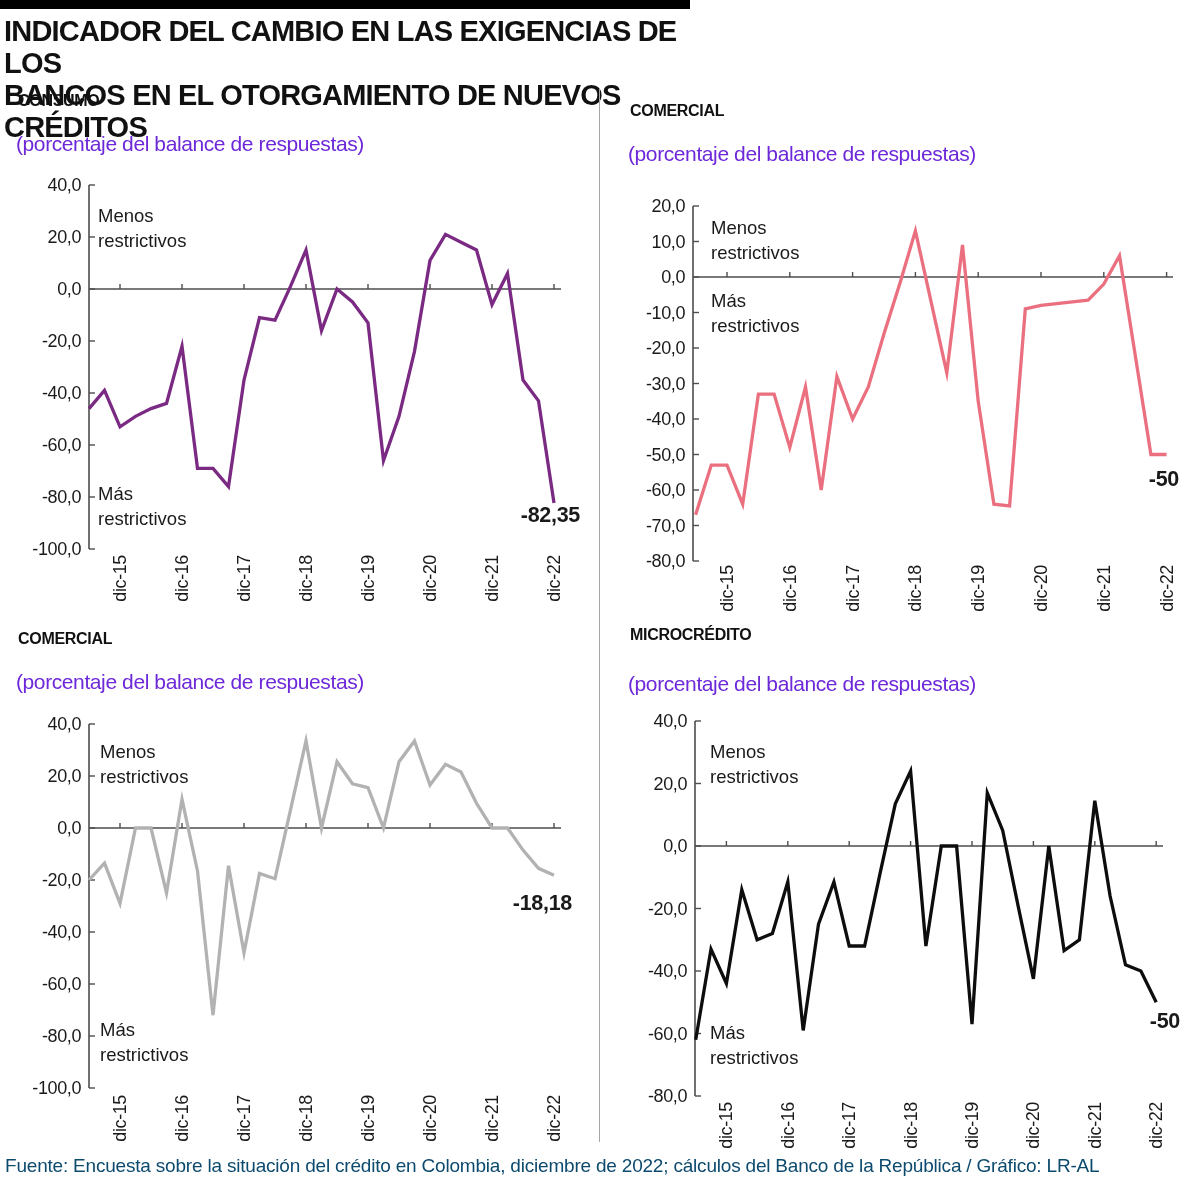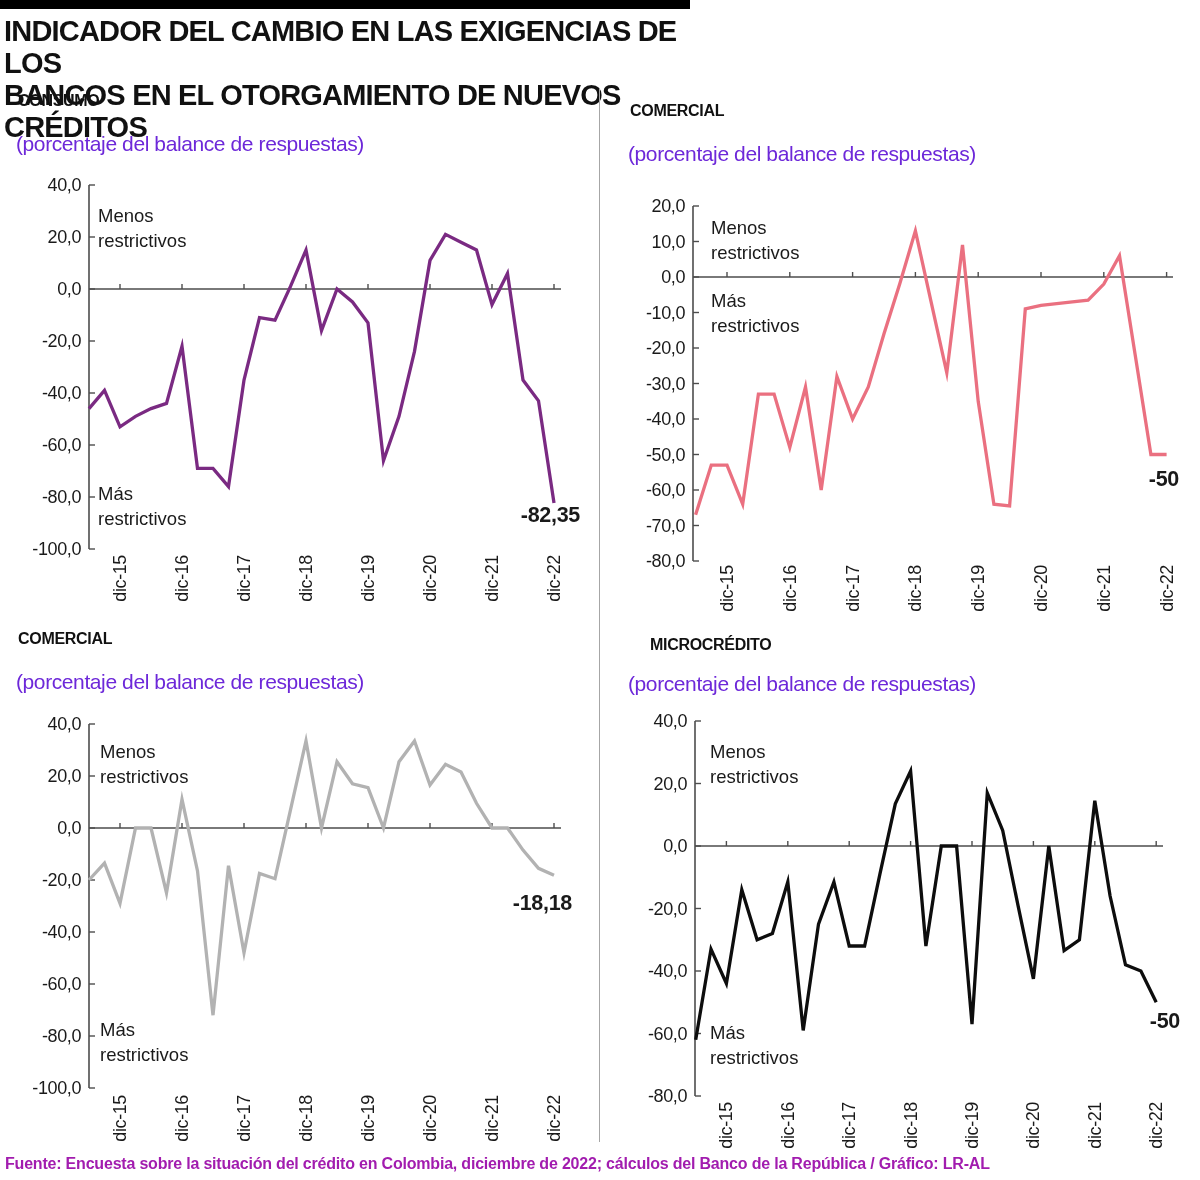--- a/index.html
+++ b/index.html
@@ -17,21 +17,21 @@
   .panel{position:absolute;width:600px;height:535px;}
   #panel-consumo{left:0;top:85px;}
   #panel-comercial{left:600px;top:95px;text-decoration:underline;}
   #panel-vivienda{left:0;top:620px;}
   #panel-microcredito{left:600px;top:620px;}
   .panel-title{position:absolute;font-weight:700;font-size:16px;letter-spacing:-0.3px;color:#111;}
   .panel-sub{position:absolute;font-size:21px;letter-spacing:-0.4px;color:#6d28d9;}
   .chart{position:absolute;left:0;top:85px;width:600px;height:460px;}
   svg text{font-family:"Liberation Sans",sans-serif;fill:#1a1a1a;}
   #footer{
-    left:5px;top:1155px;width:1190px;font-size:16px;letter-spacing:-0.2px;color:#a21caf;font-weight:bold;
+    left:5px;top:1155px;width:1190px;font-size:19px;letter-spacing:-0.2px;color:#0c4a6e;
   }
 </style>
 </head>
 <body>
 
 <div id="top-bar" class="abs"></div>
 
 <div class="main-title abs">
   <div>INDICADOR DEL CAMBIO EN LAS EXIGENCIAS DE LOS</div>
   <div>BANCOS EN EL OTORGAMIENTO DE NUEVOS CRÉDITOS</div>
@@ -180,21 +180,21 @@
       <text x="100" y="53" font-size="18.5">Menos</text>
       <text x="100" y="78" font-size="18.5">restrictivos</text>
       <text x="100" y="331" font-size="18.5">Más</text>
       <text x="100" y="356" font-size="18.5">restrictivos</text>
       <polyline points="89.0,175.0 104.5,158.1 120.0,198.4 135.5,123.0 151.0,123.0 166.5,188.0 182.0,94.4 197.5,165.9 213.0,310.2 228.5,160.7 244.0,247.8 259.5,168.5 275.0,173.7 290.5,104.8 306.0,35.9 321.5,123.0 337.0,56.7 352.5,78.8 368.0,82.7 383.5,123.0 399.0,56.7 414.5,35.9 430.0,80.1 445.5,59.3 461.0,67.1 476.5,98.3 492.0,123.0 507.5,123.0 523.0,145.1 538.5,163.3 554.0,170.3" fill="none" stroke="#B2B2B2" stroke-width="3.3" stroke-miterlimit="6"></polyline>
       <text x="572" y="205" text-anchor="end" font-size="21.5" font-weight="700" letter-spacing="-0.3">-18,18</text>
     </svg>
 </section>
 
 <section class="panel" id="panel-microcredito">
-  <div class="panel-title" style="left:30px;top:16px;margin-left:20px;">MICROCRÉDITO</div>
+  <div class="panel-title" style="left:30px;top:6px;">MICROCRÉDITO</div>
   <div class="panel-sub" style="left:28px;top:52px;">(porcentaje del balance de respuestas)</div>
   <svg class="chart" viewBox="0 0 600 460">
       <line x1="95" y1="16" x2="95" y2="391" stroke="#4d4d4d" stroke-width="1.6"></line>
       <line x1="95" y1="16" x2="101" y2="16" stroke="#4d4d4d" stroke-width="1.4"></line>
       <text x="87" y="22" text-anchor="end" font-size="18" letter-spacing="-0.4">40,0</text>
       <line x1="95" y1="78.5" x2="101" y2="78.5" stroke="#4d4d4d" stroke-width="1.4"></line>
       <text x="87" y="84.5" text-anchor="end" font-size="18" letter-spacing="-0.4">20,0</text>
       <line x1="95" y1="141" x2="101" y2="141" stroke="#4d4d4d" stroke-width="1.4"></line>
       <text x="87" y="147" text-anchor="end" font-size="18" letter-spacing="-0.4">0,0</text>
       <line x1="95" y1="203.5" x2="101" y2="203.5" stroke="#4d4d4d" stroke-width="1.4"></line>

